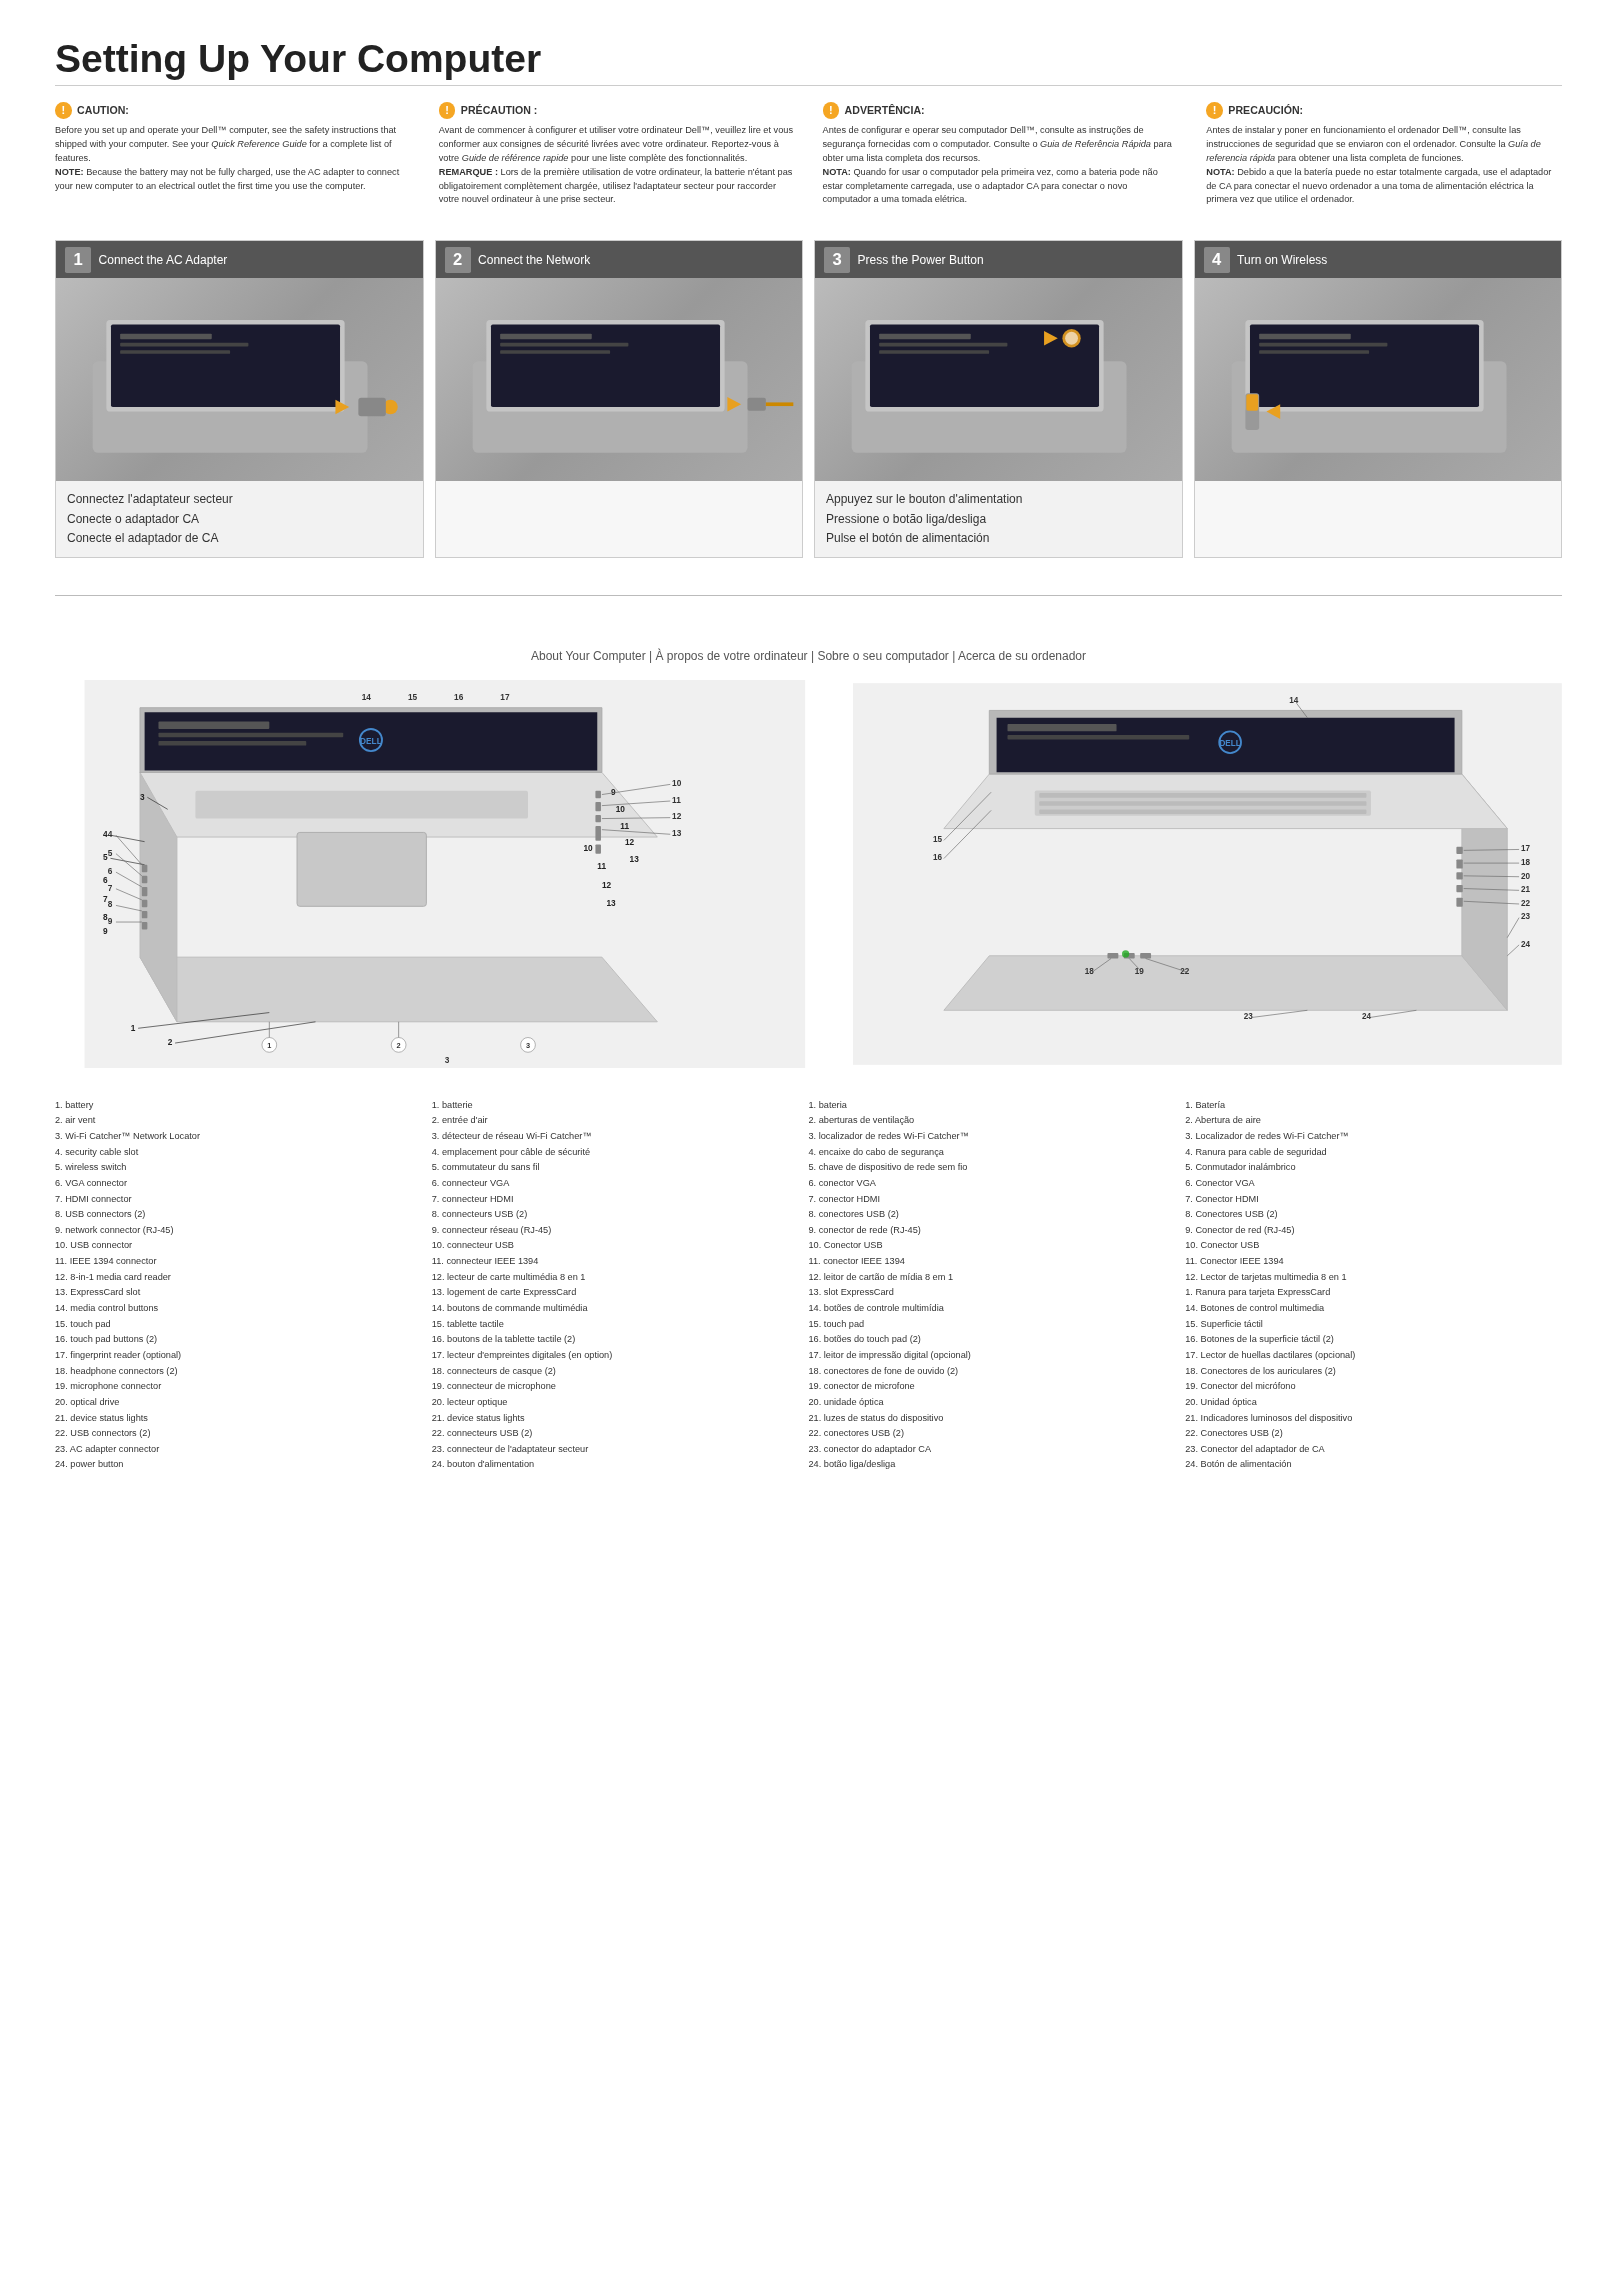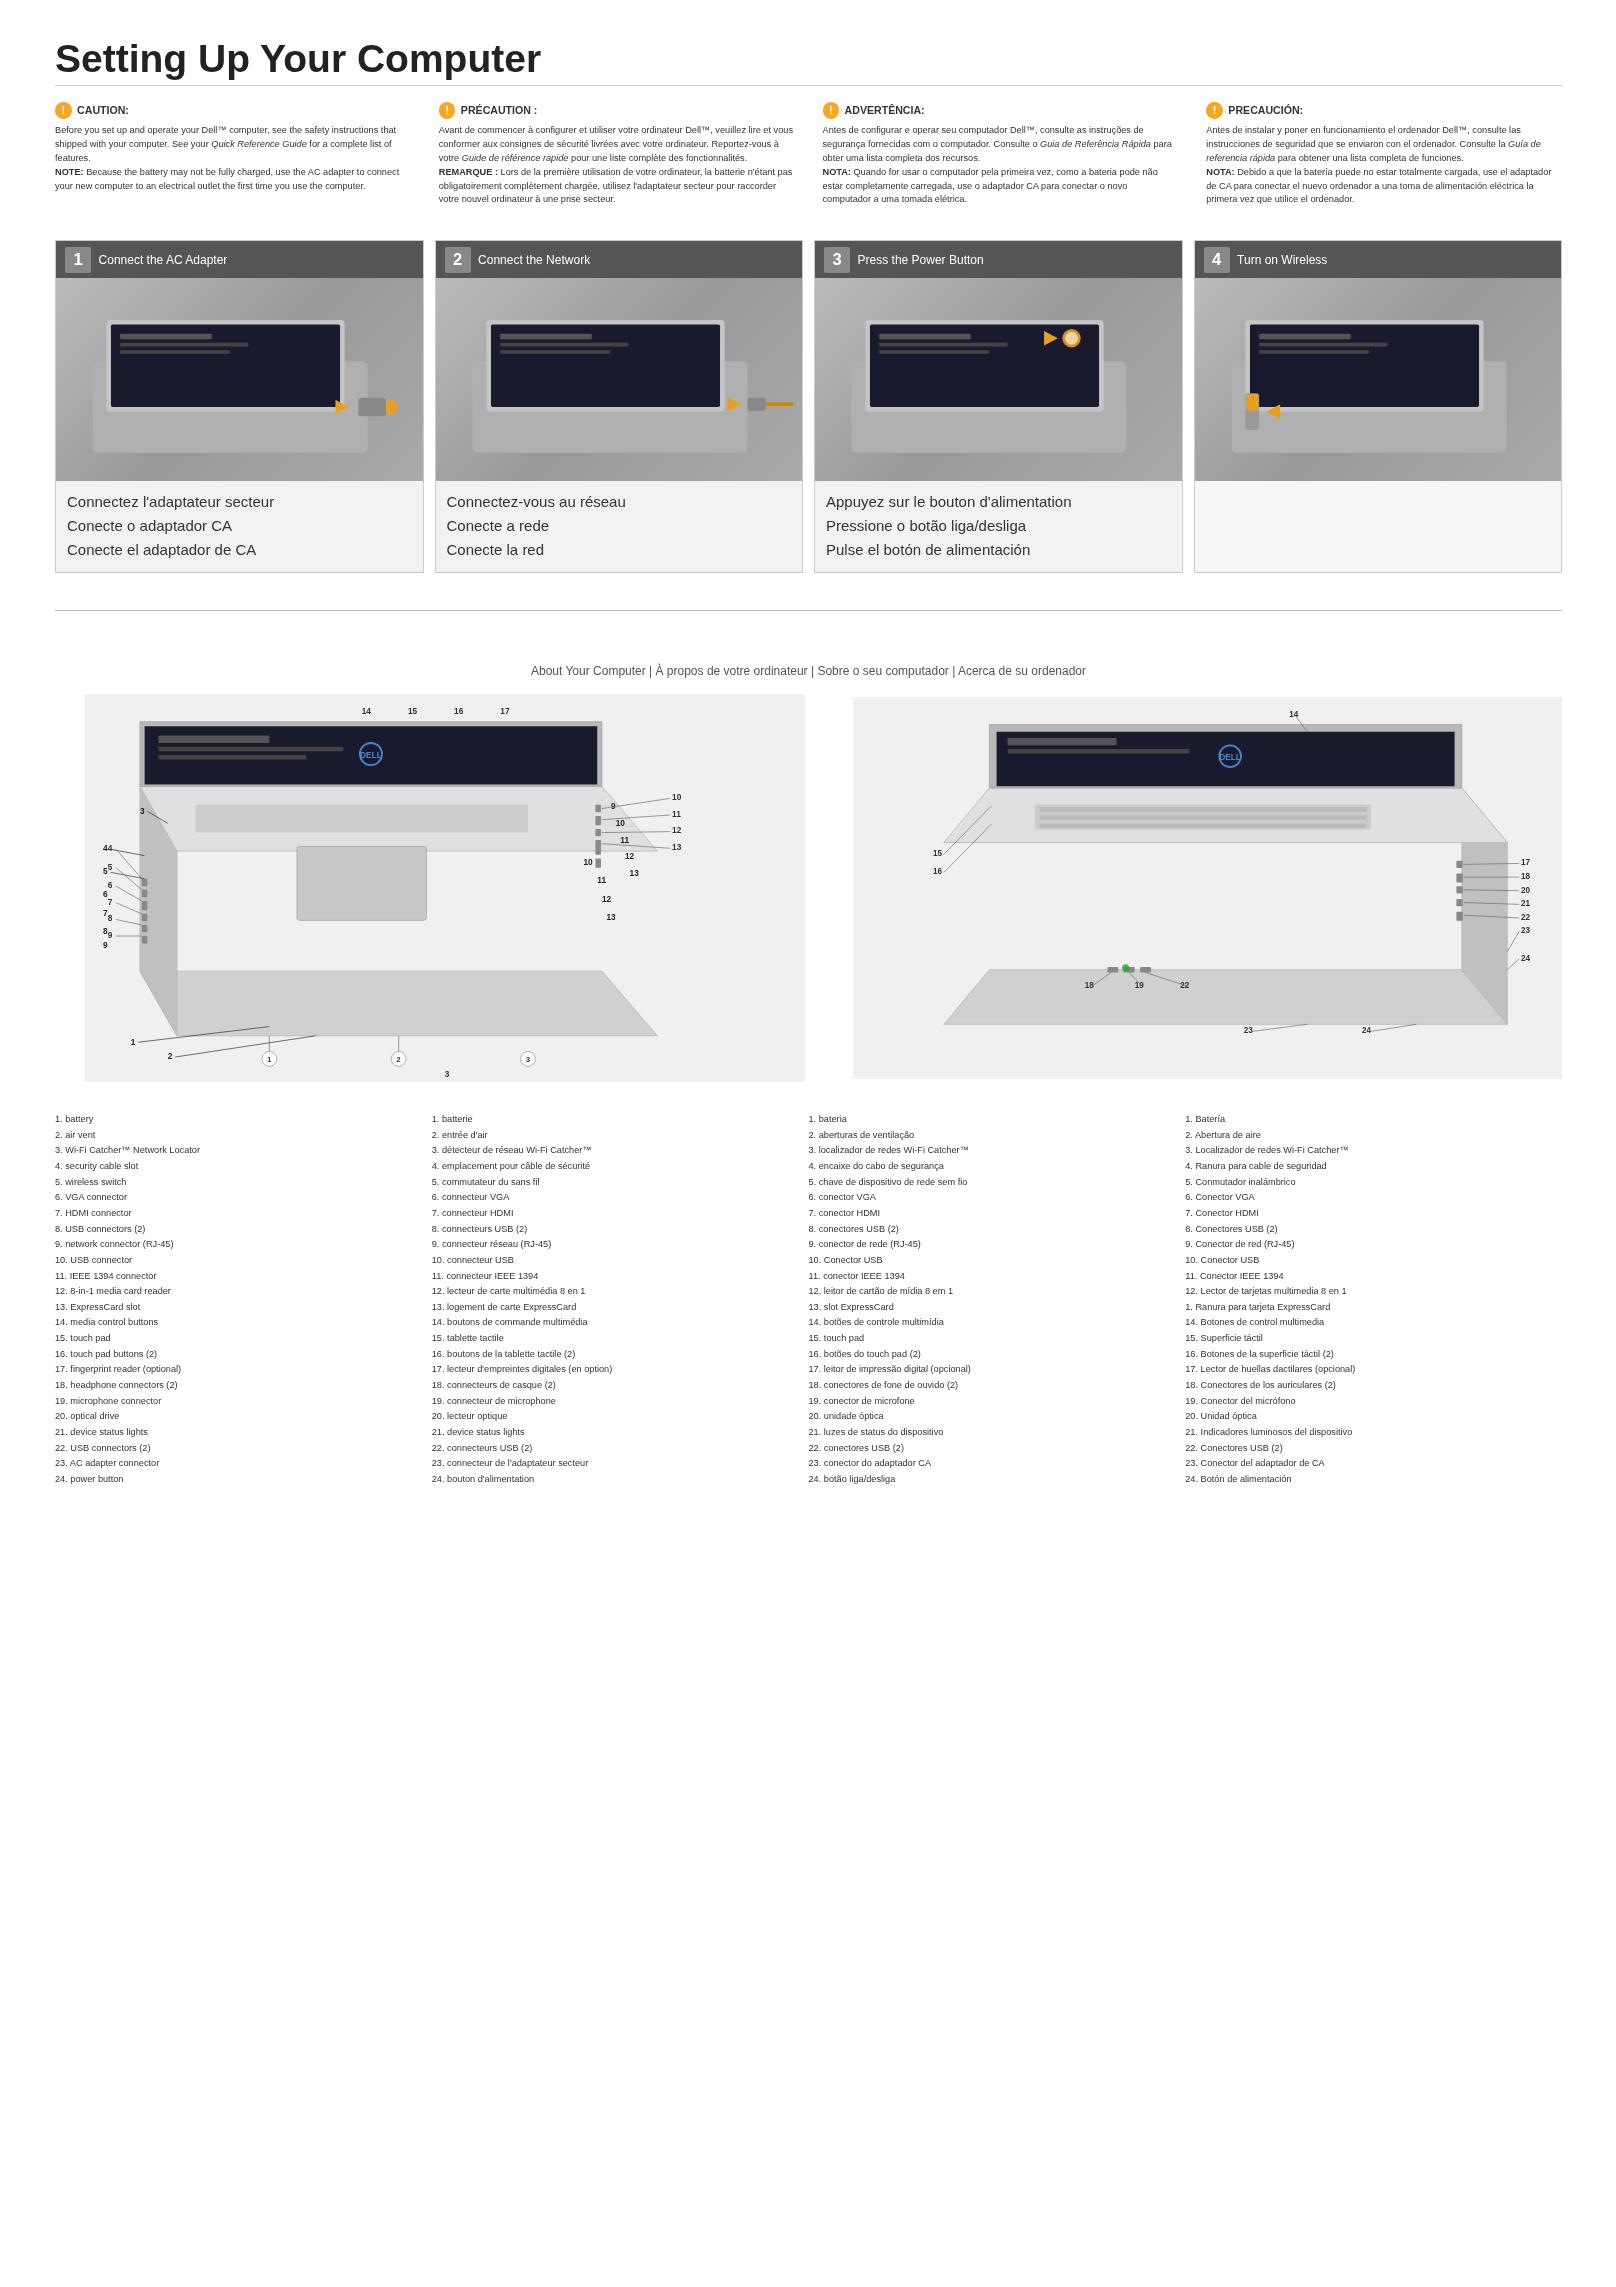--- a/index.html
+++ b/index.html
@@ -124,21 +124,21 @@
     }
     
     .step-img-ac { background: linear-gradient(135deg, #bbb 0%, #999 50%, #aaa 100%); }
     .step-img-net { background: linear-gradient(135deg, #bbb 0%, #999 50%, #aaa 100%); }
     .step-img-power { background: linear-gradient(135deg, #bbb 0%, #999 50%, #aaa 100%); }
     .step-img-wireless { background: linear-gradient(135deg, #bbb 0%, #999 50%, #aaa 100%); }
 
     .step-caption {
       padding: 9.2px 11px;
       background: #f2f2f2;
-      font-size: 15px;
+      font-size: 12px;
       line-height: 1.6;
       color: #333;
       min-height: 55px;
     }
 
     
     .about-section {
       border-top: 0.9px solid #bbb;
       padding-top: 13px;
     }
@@ -272,25 +272,20 @@
           <rect x="55" y="35" width="260" height="100" rx="4" fill="#c5c5c5"></rect>
           <rect x="60" y="40" width="250" height="90" rx="2" fill="#1a1a2e"></rect>
           <rect x="70" y="50" width="100" height="6" rx="1" fill="#555"></rect>
           <rect x="70" y="60" width="140" height="4" rx="1" fill="#444"></rect>
           <rect x="70" y="68" width="120" height="4" rx="1" fill="#444"></rect>
 
           <rect x="340" y="120" width="20" height="14" rx="2" fill="#888"></rect>
           <line x1="360" y1="127" x2="390" y2="127" stroke="#cc8800" stroke-width="4"></line>
           <polygon points="333,127 318,119 318,135" fill="#e8a020"></polygon>
         </svg>
-      </div>
-      <div class="step-caption">
-        Connectez-vous au réseau<br>
-        Conecte a rede<br>
-        Conecte la red
       </div>
     </div>
 
     <div class="step-card">
       <div class="step-header">
         <div class="step-number">3</div>
         <span class="step-title">Press the Power Button</span>
       </div>
       <div class="step-image step-img-power">
         <svg viewBox="0 0 400 200" width="100%" height="100%">

